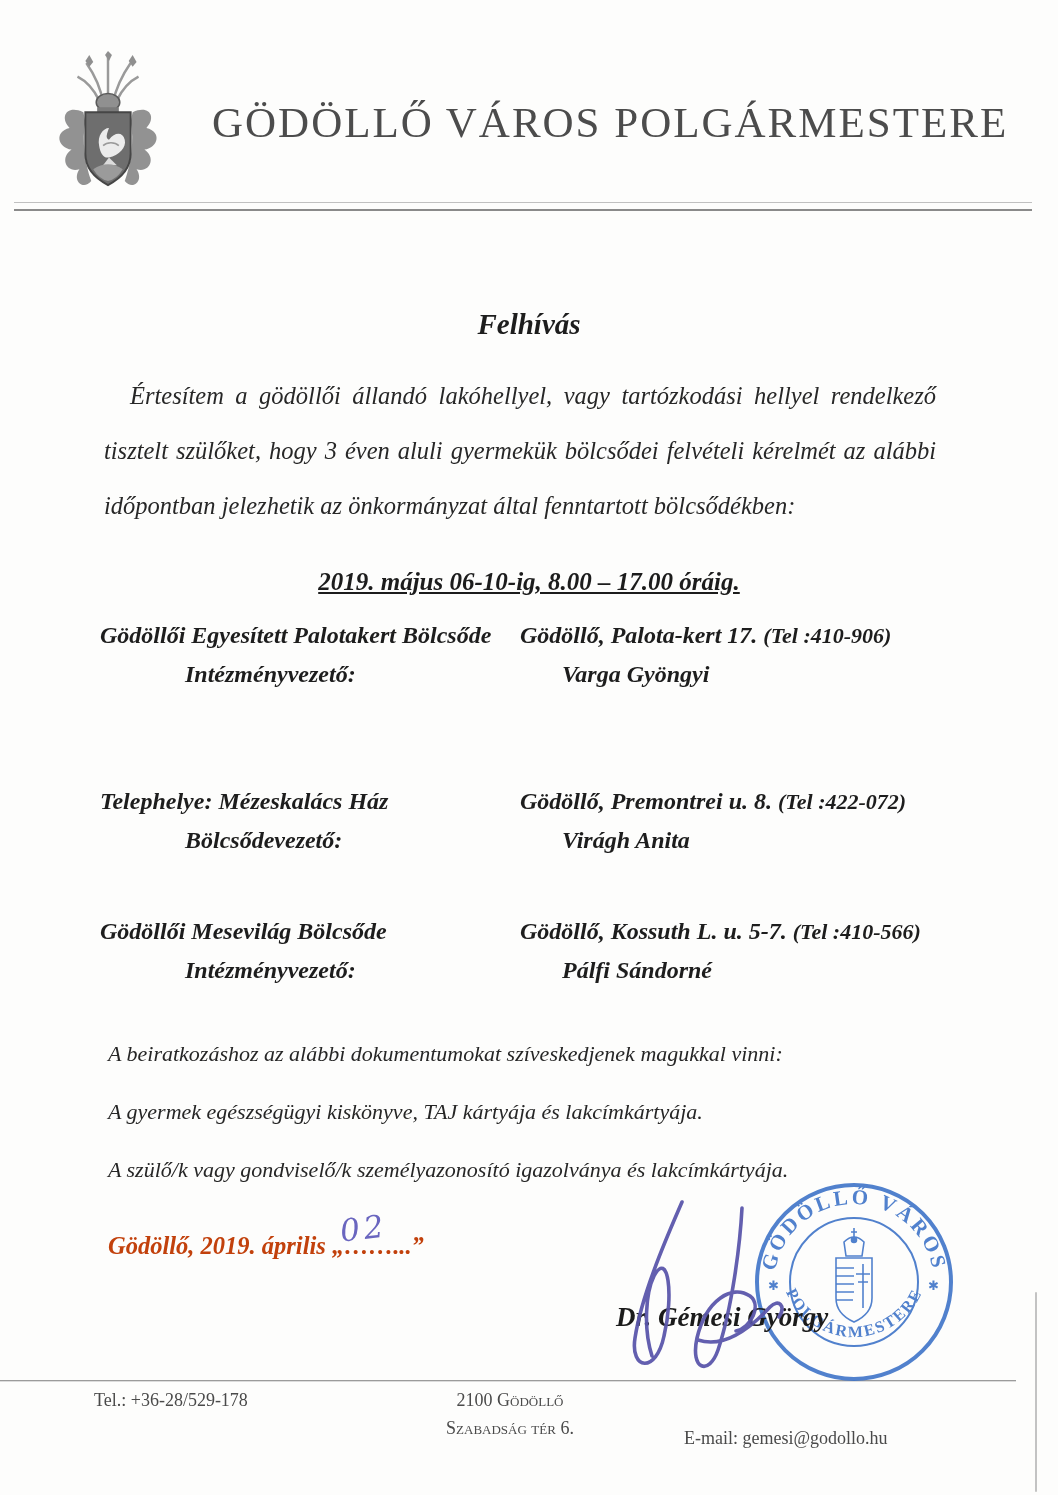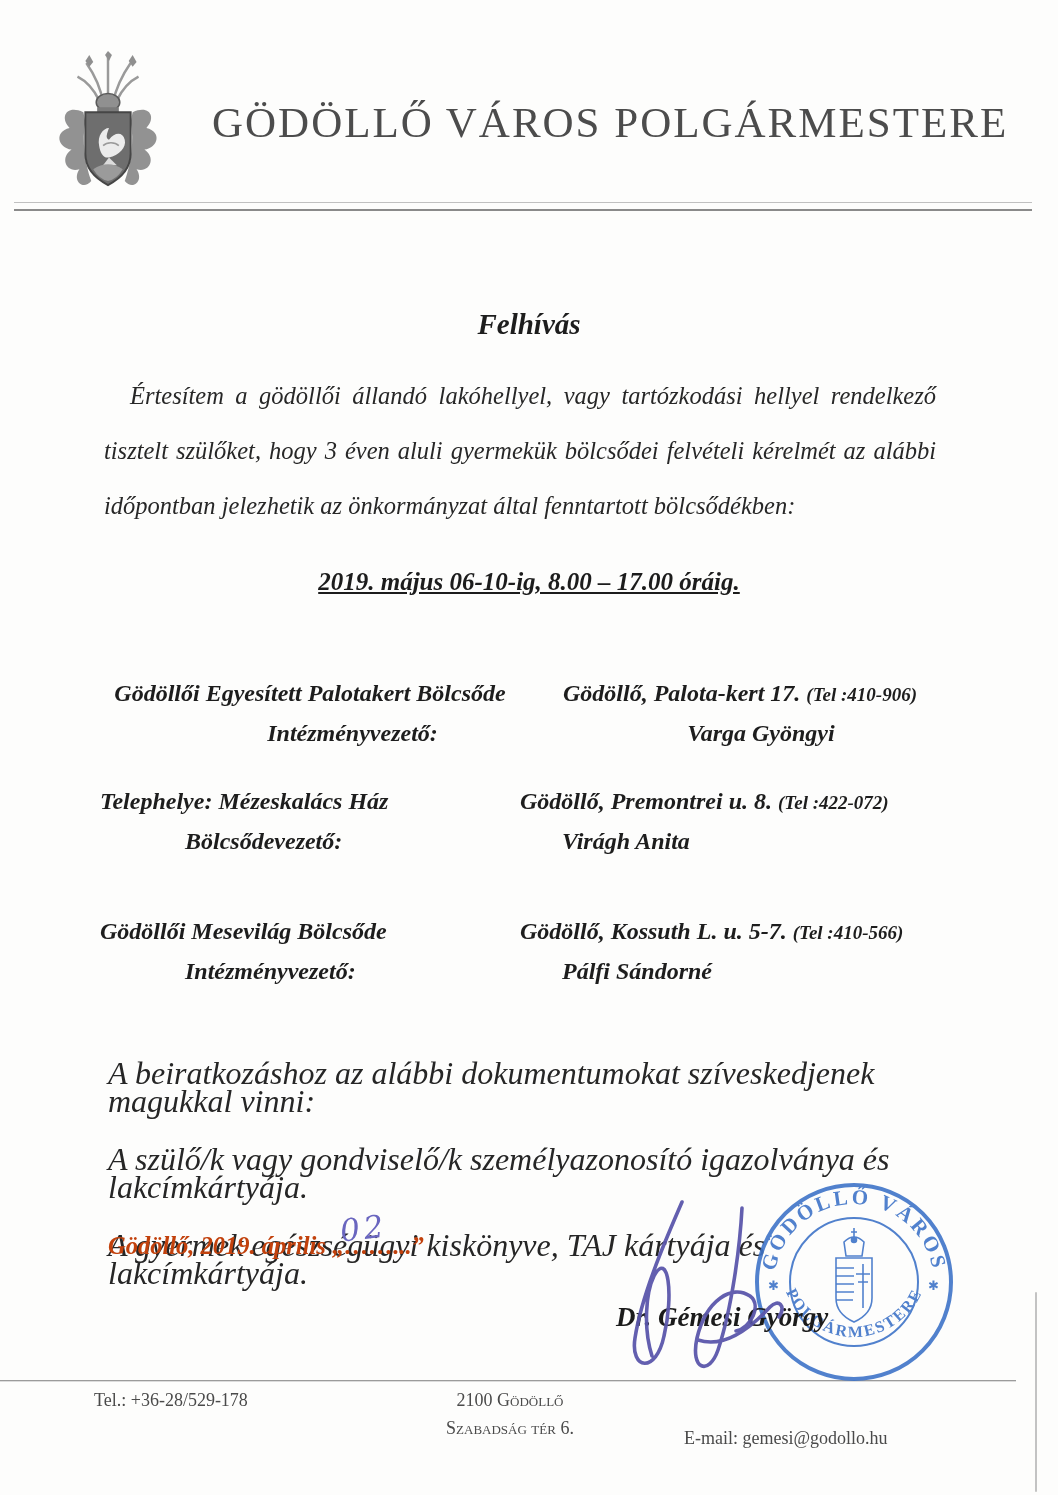--- a/index.html
+++ b/index.html
@@ -40,28 +40,28 @@
     font-size:25px;font-weight:bold;font-style:italic;color:#1c1c1c;text-decoration:underline;
   }
 
   .inst-row{position:absolute;left:100px;width:860px;font-style:italic;font-weight:bold;color:#1d1d1d;}
   .inst-line{display:flex;font-size:24px;line-height:30px;}
   .inst-left{width:420px;flex:0 0 auto;}
   .inst-right{flex:1;}
   .inst-line.second{margin-top:8px;font-family:Liberation Serif, serif;}
   .inst-line.second .inst-left{padding-left:85px;box-sizing:border-box;}
   .inst-line.second .inst-right{padding-left:42px;box-sizing:border-box;}
-  .tel{font-size:19px;font-weight:bold;}
-  .row1{top:678px;text-align:center;}
+  .tel{font-size:22px;font-weight:bold;}
+  .row1{top:620px;}
   .row2{top:786px;}
   .row3{top:916px;}
 
   .docs-note{
     position:absolute;left:108px;top:1040px;width:830px;
-    font-size:32px;font-style:italic;color:#262626;margin-top:19px;
+    font-size:22px;font-style:italic;color:#262626;
   }
   .docs-note .line{margin-bottom:30px;line-height:28px;}
 
   .dateline{
     position:absolute;left:108px;top:1232px;
     font-size:24.5px;font-weight:bold;font-style:italic;color:#c2410c;
   }
   .handwritten-day{
     position:absolute;left:340px;top:1210px;
     font-size:31px;font-style:italic;color:#6a66bf;
@@ -177,22 +177,22 @@
       </div>
     </div>
     <div class="inst-line second">
       <div class="inst-left">Intézményvezető:</div>
       <div class="inst-right">Pálfi Sándorné</div>
     </div>
   </div>
 
   <div class="docs-note">
     <div class="line">A beiratkozáshoz az alábbi dokumentumokat szíveskedjenek magukkal vinni:</div>
+    <div class="line">A gyermek egészségügyi kiskönyve, TAJ kártyája és lakcímkártyája.</div>
     <div class="line">A szülő/k vagy gondviselő/k személyazonosító igazolványa és lakcímkártyája.</div>
-    <div class="line">A gyermek egészségügyi kiskönyve, TAJ kártyája és lakcímkártyája.</div>
   </div>
 
   <div class="dateline"><span>Gödöllő, 2019. április „</span><span>……...</span><span>”</span></div>
   <div class="handwritten-day">02</div>
 
   <div class="signer-name">Dr. Gémesi György</div>
 
   <svg class="signature-svg" viewBox="0 0 215 195">
     <g stroke="#5b57ab" stroke-width="3.6" fill="none" stroke-linecap="round" opacity="0.95">
       <path d="M82,14 C70,42 42,104 35,150 C30,182 56,186 64,148 C74,106 68,62 54,88 C46,104 43,140 52,168"></path>

